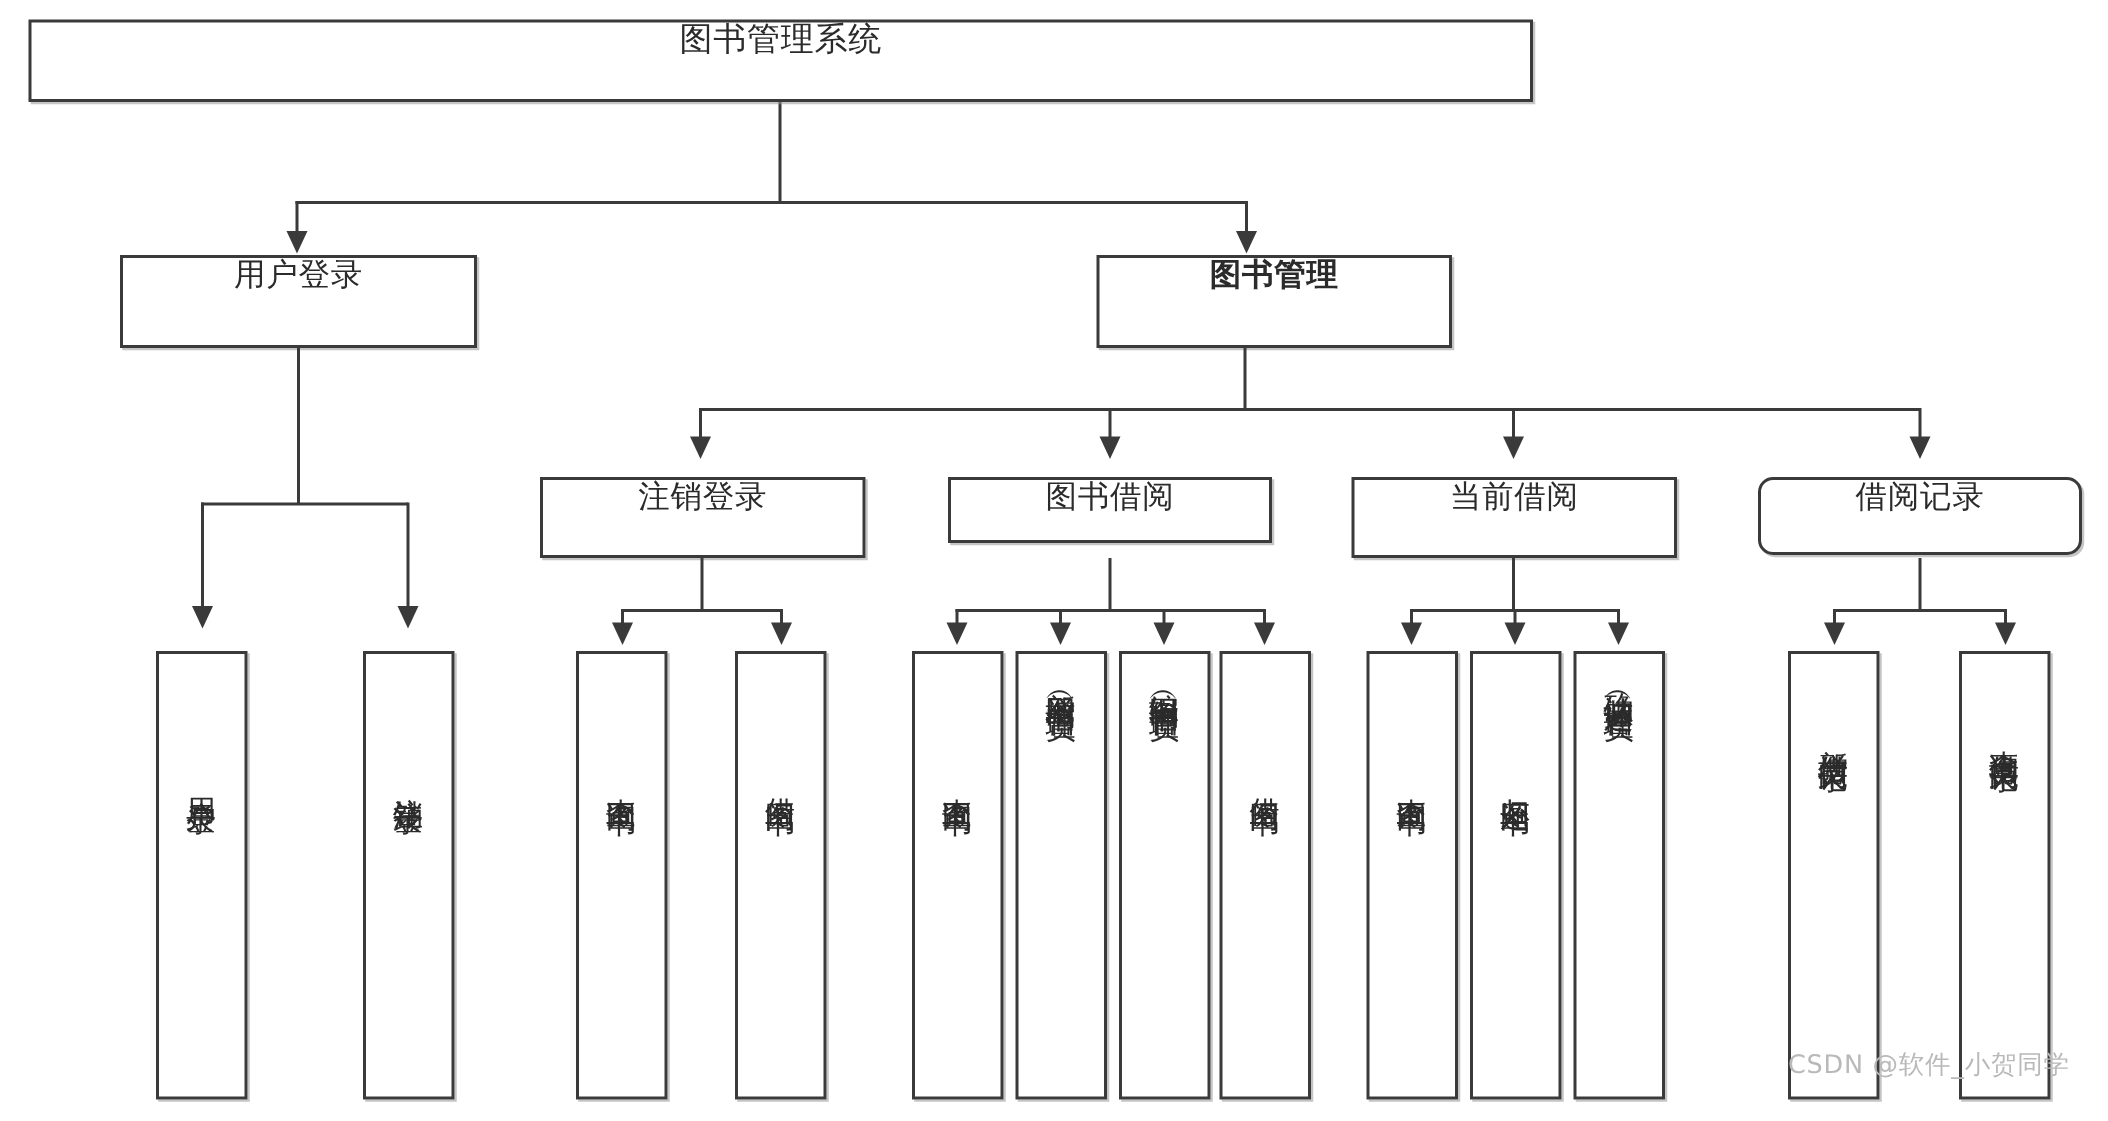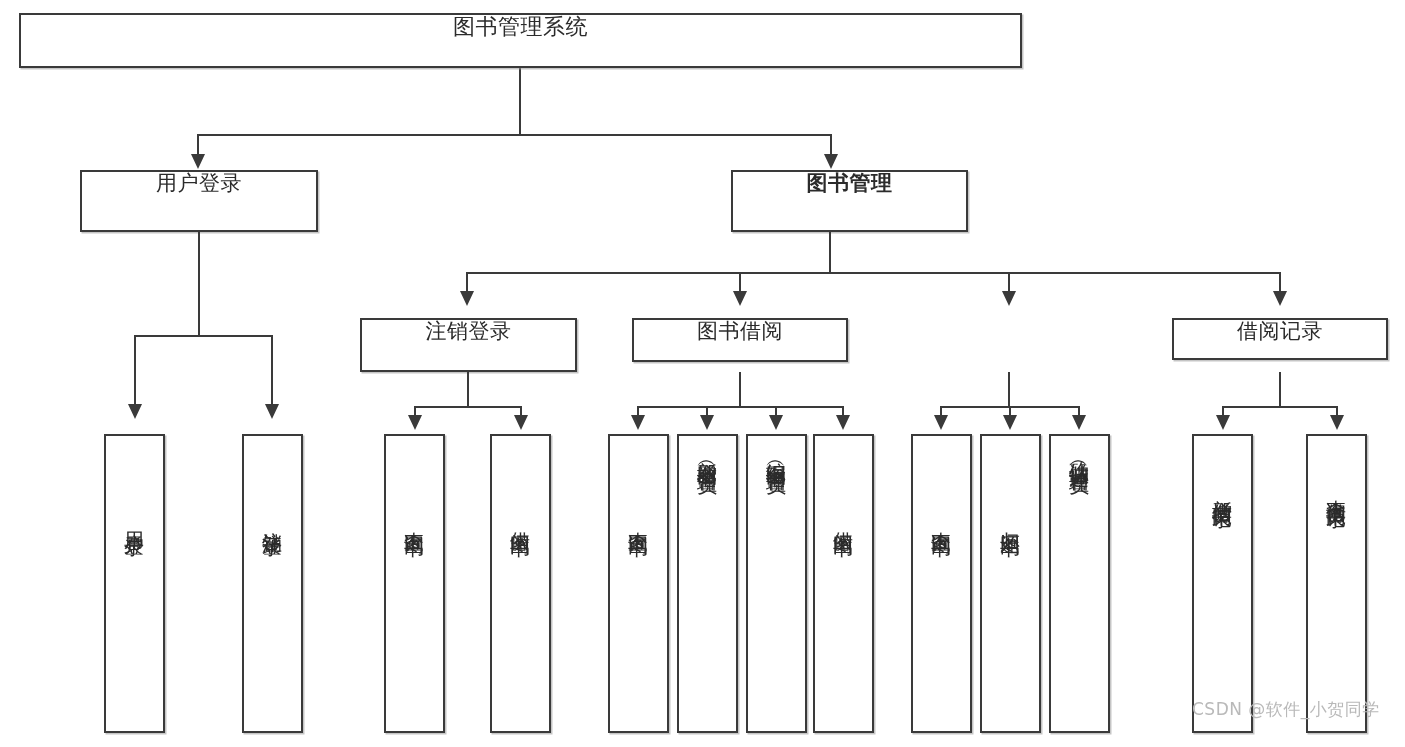--- a/index.html
+++ b/index.html
@@ -124,21 +124,24 @@
   <div class="arrow" style="left:1002px; top:291px;"></div>
   <div class="edge v" style="left:1279px; top:272px; width:2px; height:22px;"></div>
   <div class="arrow" style="left:1273px; top:291px;"></div>
 
   <div class="node" style="left:360px; top:318px; width:217px; height:54px;">
     <span class="label">注销登录</span>
   </div>
   <div class="node" style="left:632px; top:318px; width:216px; height:44px;">
     <span class="label">图书借阅</span>
   </div>
-  <div class="node" style="left:1172px; top:318px; width:216px; height:42px;">
+  <div class="node" style="left:901px; top:318px; width:217px; height:54px;">
+    <span class="label">当前借阅</span>
+  </div>
+  <div class="node" style="left:1172px; top:318px; width:216px; height:52px;border-radius:10px;">
     <span class="label">借阅记录</span>
   </div>
 
   <div class="edge v" style="left:467px; top:372px; width:2px; height:35px;"></div>
   <div class="edge h" style="left:414px; top:406px; width:107px; height:2px;"></div>
   <div class="edge v" style="left:414px; top:406px; width:2px; height:12px;"></div>
   <div class="arrow" style="left:408px; top:415px;"></div>
   <div class="edge v" style="left:520px; top:406px; width:2px; height:12px;"></div>
   <div class="arrow" style="left:514px; top:415px;"></div>
 

